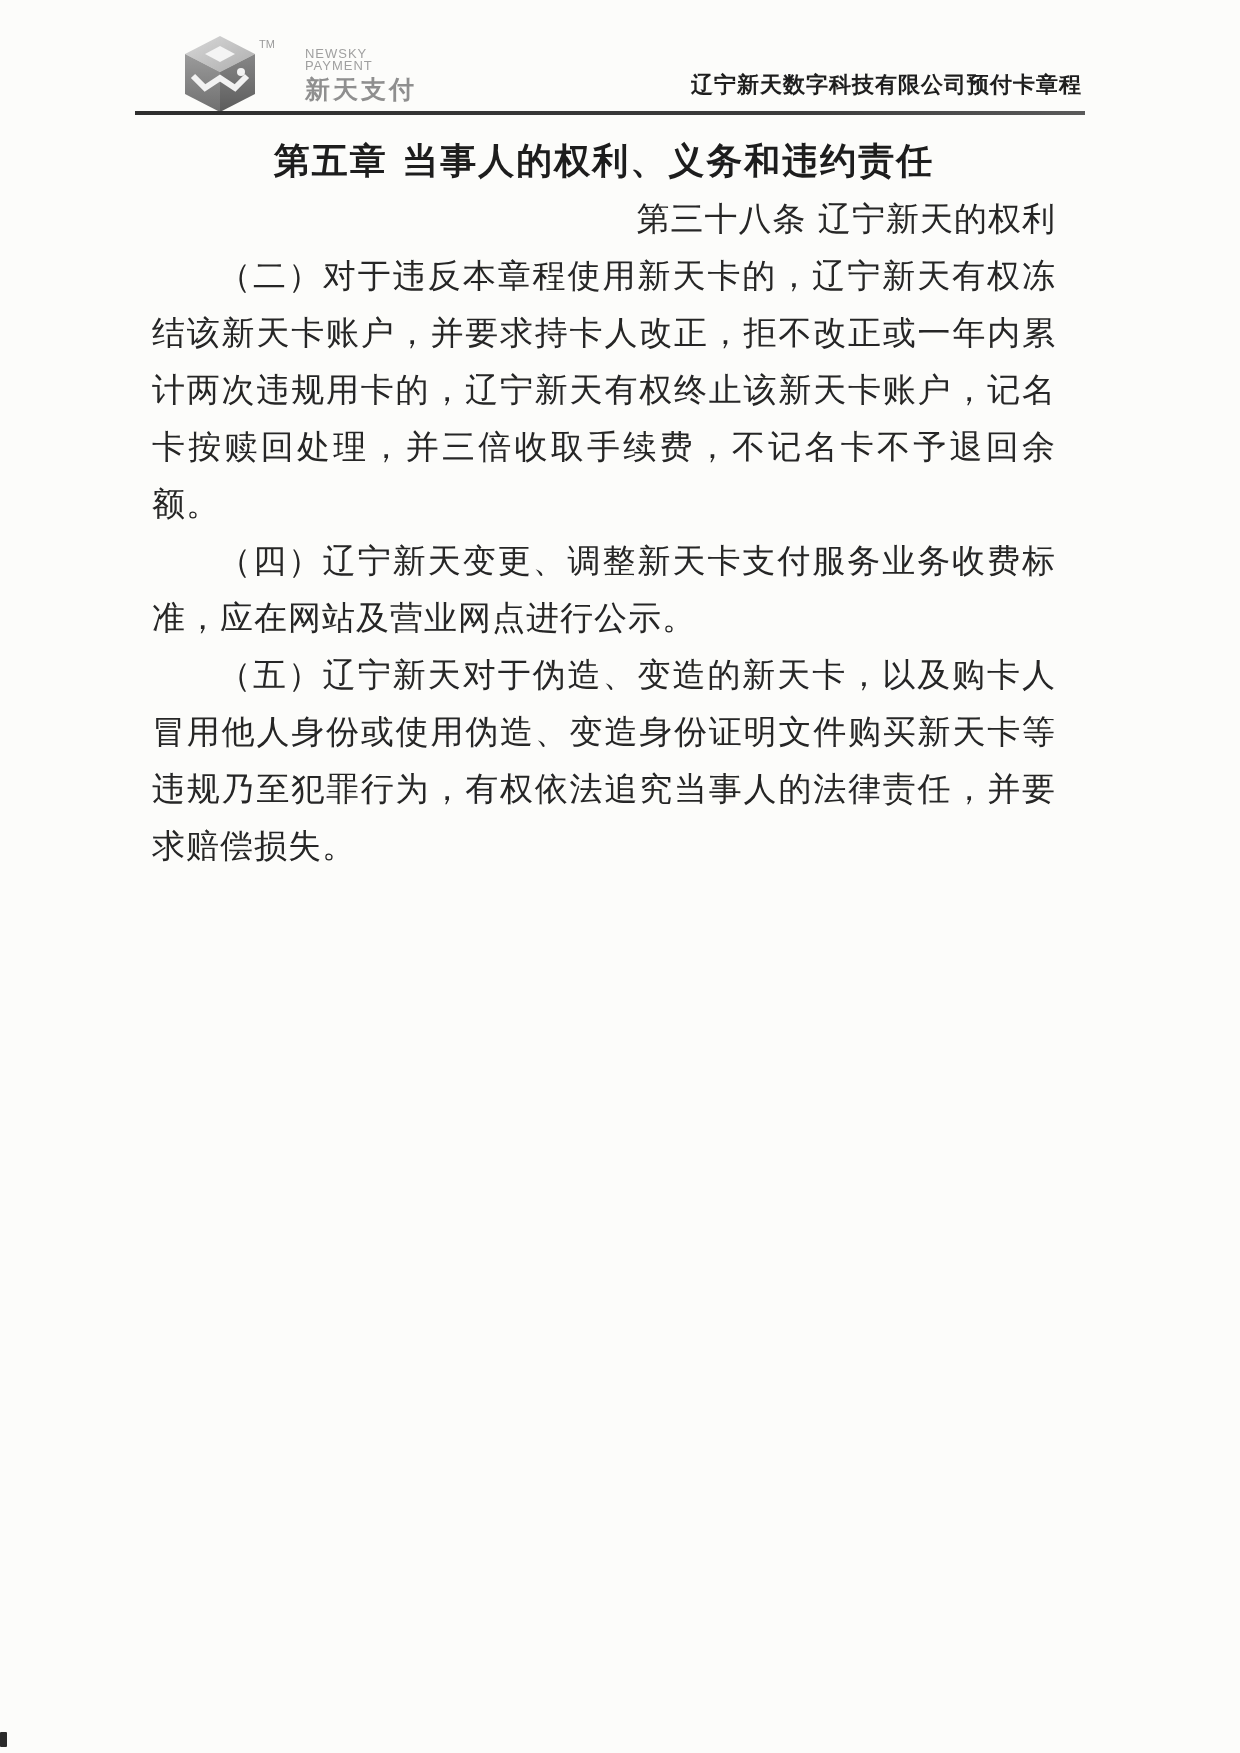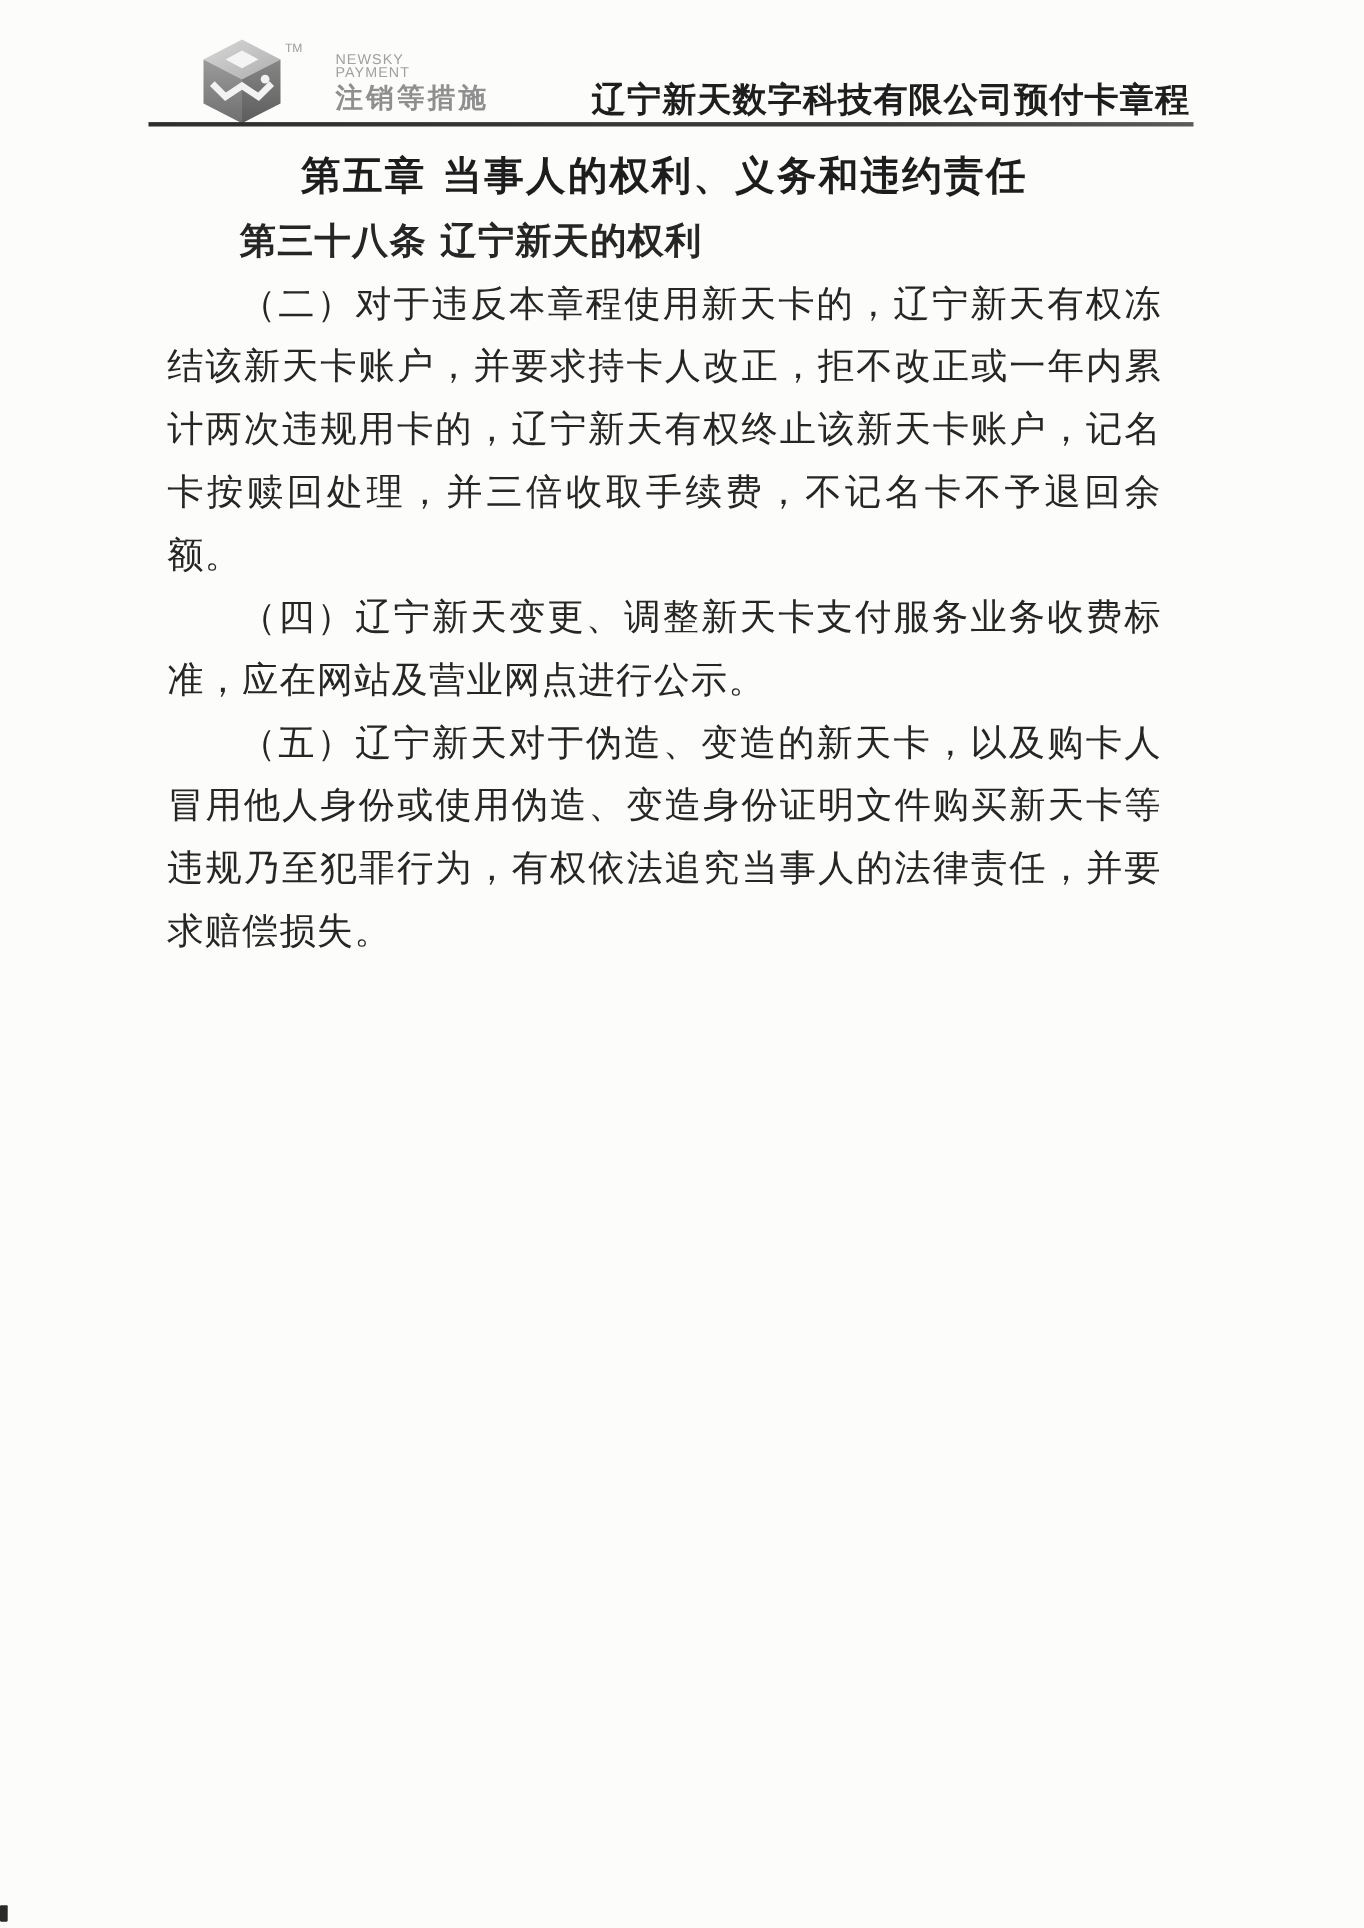--- a/index.html
+++ b/index.html
@@ -32,21 +32,21 @@
     font-size:13px;line-height:12px;color:#a0a0a0;
     letter-spacing:1px;
   }
   .logo-cn{
     margin-top:3px;
     font-size:25px;line-height:28px;
     color:#8f8f8f;letter-spacing:3px;font-weight:bold;
   }
   .doc-title{
     position:absolute;top:70px;right:158px;
-    font-size:31px;font-weight:bold;letter-spacing:1px;
+    font-size:22px;font-weight:bold;letter-spacing:1px;
     color:#1e1e1e;
   }
   .header-rule{
     position:absolute;top:111px;left:135px;
     width:950px;height:4px;
     background:linear-gradient(90deg,#2e2e2e 0%,#3c3c3c 70%,#5a5a5a 100%);
   }
   
   .content{
     position:absolute;left:152px;top:136px;width:904px;
@@ -58,21 +58,21 @@
     white-space:nowrap;
   }
   .article-heading,.para{
     margin:0;
     font-size:33px;line-height:57px;
     letter-spacing:1px;
     text-indent:2em;
     text-align:justify;
     color:#262626;
   }
-  .article-heading{text-align:left;font-weight:bold;}
+  .article-heading{text-align:right;}
   
   .scan-mark{
     position:absolute;left:0;bottom:6px;width:7px;height:15px;
     background:#2a2a2a;border-radius:1px;
   }
 </style>
 </head>
 <body>
 
 <div class="page">
@@ -99,21 +99,21 @@
       <polygon points="37,12 52,20 37,28 22,20" fill="#f4f4f4"></polygon>
       <polyline points="10,42 22,54 37,44 52,54 64,42" fill="none" stroke="#f2f2f2" stroke-width="6"></polyline>
       <circle cx="58" cy="38" r="4" fill="#f2f2f2"></circle>
     </svg>
     <span class="tm">TM</span>
     <div class="logo-text">
       <div class="logo-en">
         <div>NEWSKY</div>
         <div>PAYMENT</div>
       </div>
-      <div class="logo-cn">注销等措施</div>
+      <div class="logo-cn">新天支付</div>
     </div>
   </div>
 
   <div class="doc-title">辽宁新天数字科技有限公司预付卡章程</div>
   <div class="header-rule"></div>
 
   <main class="content">
     <h1 class="chapter-title">第五章  当事人的权利、义务和违约责任</h1>
     <p class="article-heading">第三十八条  辽宁新天的权利</p>
     <p class="para">（二）对于违反本章程使用新天卡的，辽宁新天有权冻结该新天卡账户，并要求持卡人改正，拒不改正或一年内累计两次违规用卡的，辽宁新天有权终止该新天卡账户，记名卡按赎回处理，并三倍收取手续费，不记名卡不予退回余额。</p>

